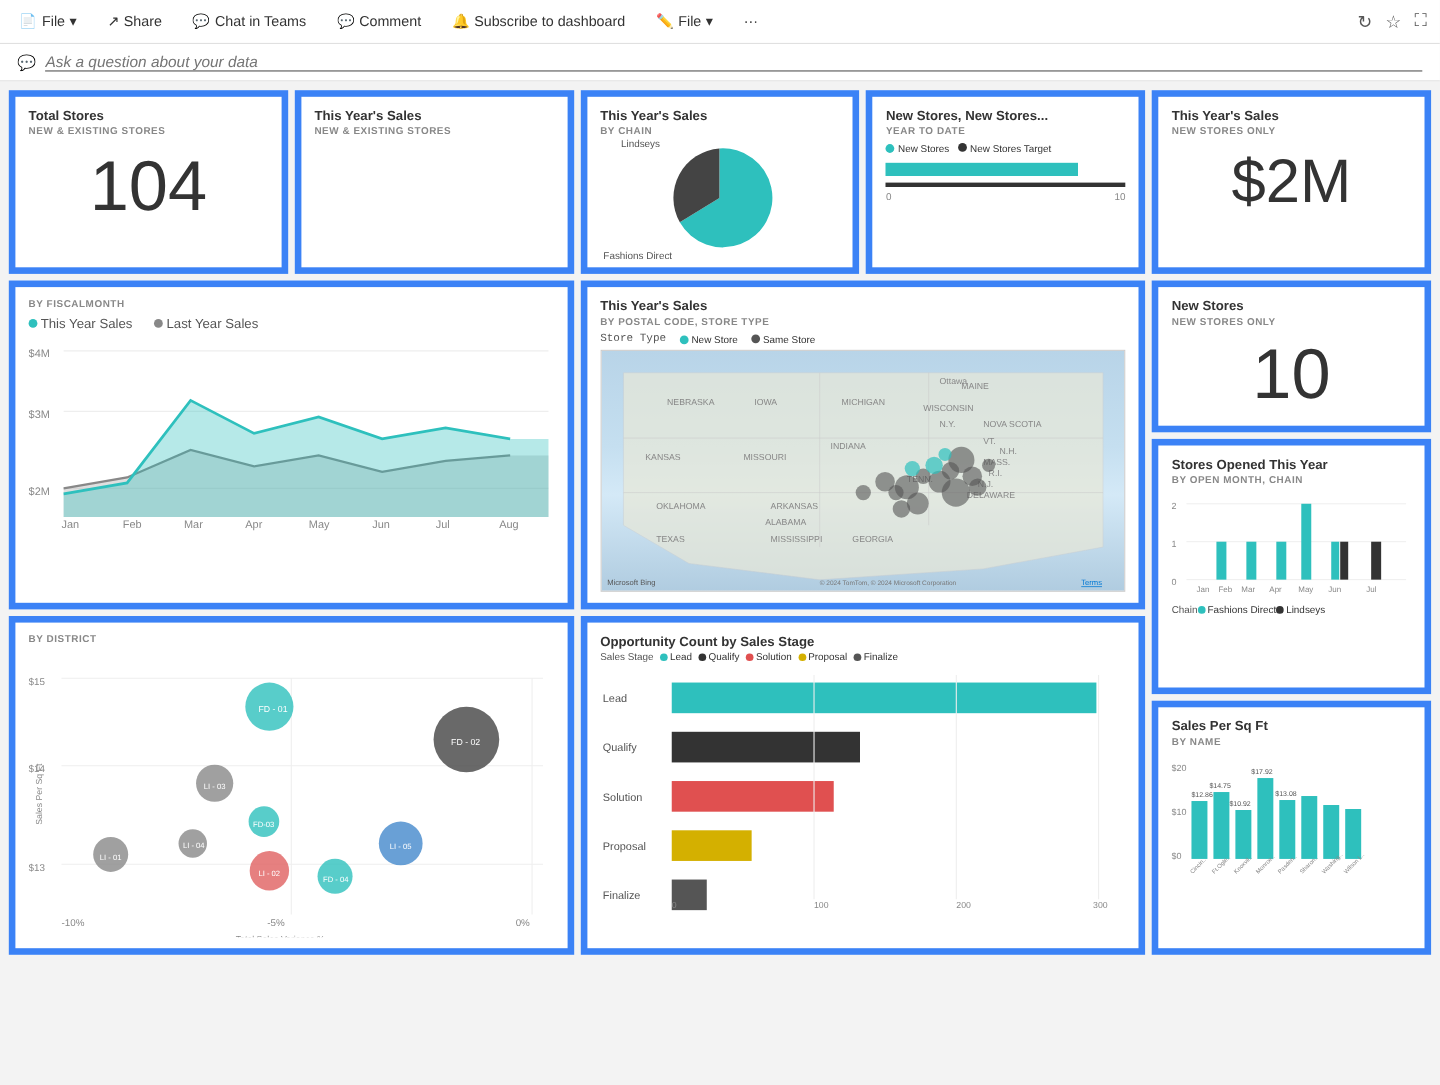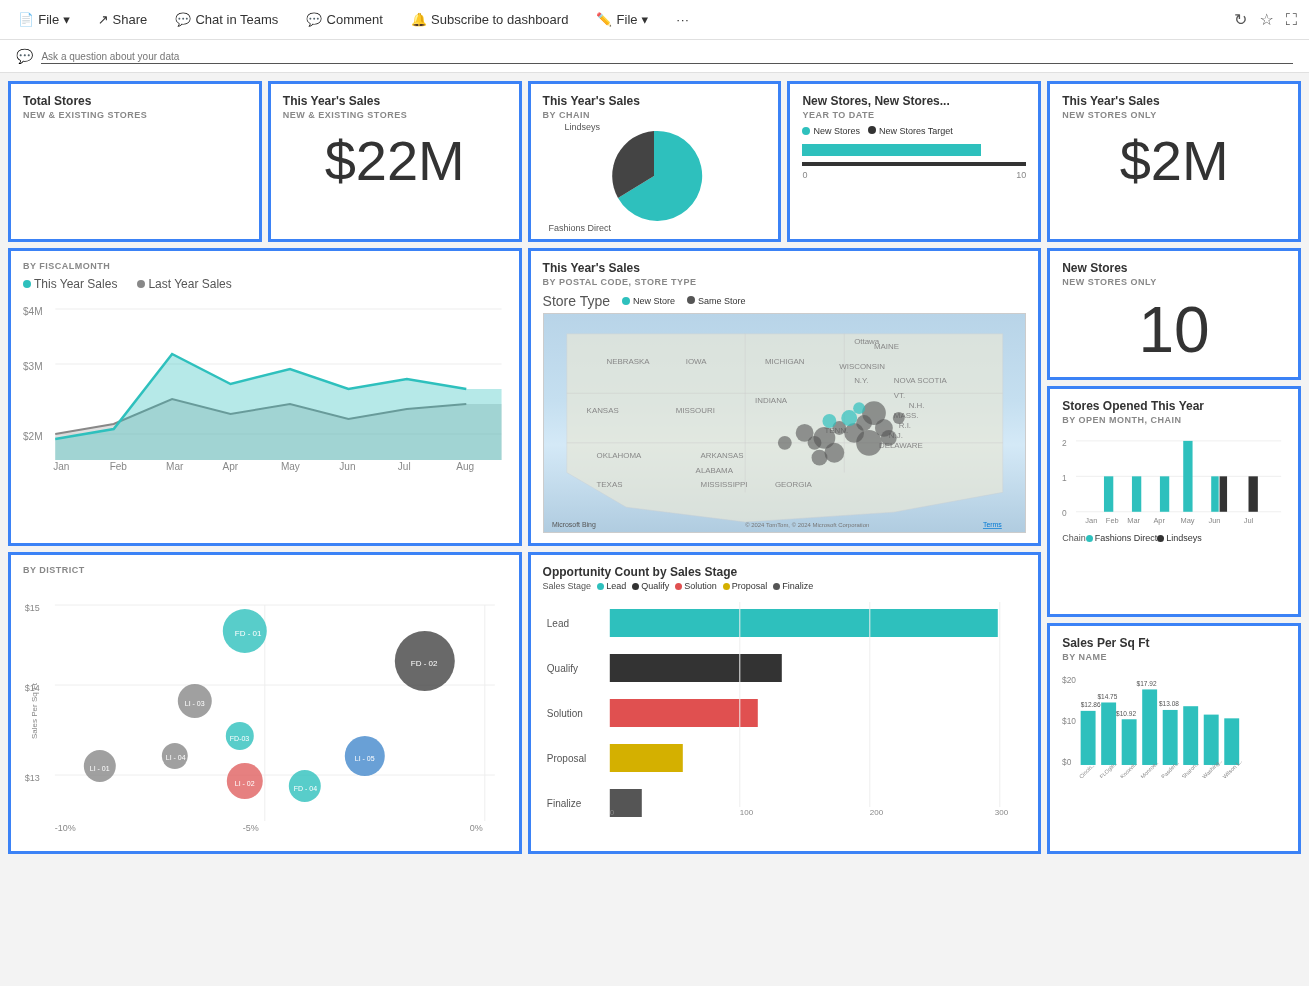--- a/index.html
+++ b/index.html
@@ -38,21 +38,21 @@
     .dashboard {
       padding: 8px;
       display: grid;
       grid-template-columns: 1fr 1fr 1fr 1fr 1fr;
       grid-template-rows: auto auto auto;
       gap: 6px;
     }
 
     .card {
       background: #fff;
-      border: 3px solid #3b82f6;
+      border: 6px solid #3b82f6;
       padding: 10px 12px;
       position: relative;
       overflow: hidden;
     }
     .card-title { font-size: 12px; font-weight: 600; color: #333; margin-bottom: 2px; }
     .card-subtitle { font-size: 9px; font-weight: 600; color: #888; text-transform: uppercase; letter-spacing: 0.5px; margin-bottom: 6px; }
     .card-big-number { font-size: 52px; font-weight: 300; color: #333; margin-top: 16px; text-align: center; }
 
     
     .card-total-stores { grid-column: 1; grid-row: 1; }
@@ -110,35 +110,35 @@
   <div class="topbar-right">
     <span class="topbar-right-icon">↻</span>
     <span class="topbar-right-icon">☆</span>
     <span class="topbar-right-icon">⛶</span>
   </div>
 </div>
 
 <div class="qa-bar">
   <span class="qa-icon">💬</span>
   <div style="flex:1; border-bottom: 1px solid #555;">
-    <input class="qa-input" style="width: 100%; border: none; outline: none; font-size: 10px; color: #ef4444; background: transparent;" placeholder="Ask a question about your data">
+    <input class="qa-input" style="width: 100%; border: none; outline: none; font-size: 14px; color: #ef4444; background: transparent; font-style: italic;" placeholder="Ask a question about your data">
   </div>
 </div>
 
 <div class="dashboard">
 
   <div class="card card-total-stores">
     <div class="card-title">Total Stores</div>
     <div class="card-subtitle">NEW &amp; EXISTING STORES</div>
+    <div class="card-big-number" style="font-size:64px;margin-top:8px;">104</div>
   </div>
 
   <div class="card card-this-year-sales">
     <div class="card-title">This Year's Sales</div>
     <div class="card-subtitle">NEW &amp; EXISTING STORES</div>
-    <div class="card-big-number" style="font-size:56px;margin-top:8px;">$22M</div>
   </div>
 
   <div class="card card-by-chain">
     <div class="card-title">This Year's Sales</div>
     <div class="card-subtitle">BY CHAIN</div>
     <div style="display:flex; align-items:center; justify-content:center; margin-top:4px;">
       <div style="position:relative;">
         <svg width="100" height="100" viewBox="0 0 100 100">
 
           <path d="M50,50 L50,5 A45,45 0 1,1 14,72 Z" fill="#2EC0BD"></path>
@@ -222,21 +222,21 @@
         <text x="372" y="175" font-size="10" fill="#888">Jul</text>
         <text x="430" y="175" font-size="10" fill="#888">Aug</text>
       </svg>
     </div>
   </div>
 
   <div class="card card-postal-map">
     <div class="card-title">This Year's Sales</div>
     <div class="card-subtitle">BY POSTAL CODE, STORE TYPE</div>
     <div style="display:flex;gap:12px;margin-bottom:4px;align-items:center;">
-      <span style="font-size:14px;color:#555;">Store Type</span>
+      <span style="font-size:10px;color:#555;font-family:Liberation Mono, monospace;">Store Type</span>
       <span style="display:inline-flex;align-items:center;font-size:9px;">
         <span style="width:8px;height:8px;border-radius:50%;background:#2EC0BD;display:inline-block;margin-right:3px;"></span>New Store
       </span>
       <span style="display:inline-flex;font-size:9px;">
         <span style="width:8px;height:8px;border-radius:50%;background:#555;display:inline-block;margin-right:3px;"></span>Same Store
       </span>
     </div>
 
     <div style="width:100%;height:220px;background:linear-gradient(180deg,#b8d4e8 0%,#c5dff0 40%,#d4e9f7 60%, #b0cce0 100%);position:relative;border:1px solid #ccc;overflow:hidden;">
       

